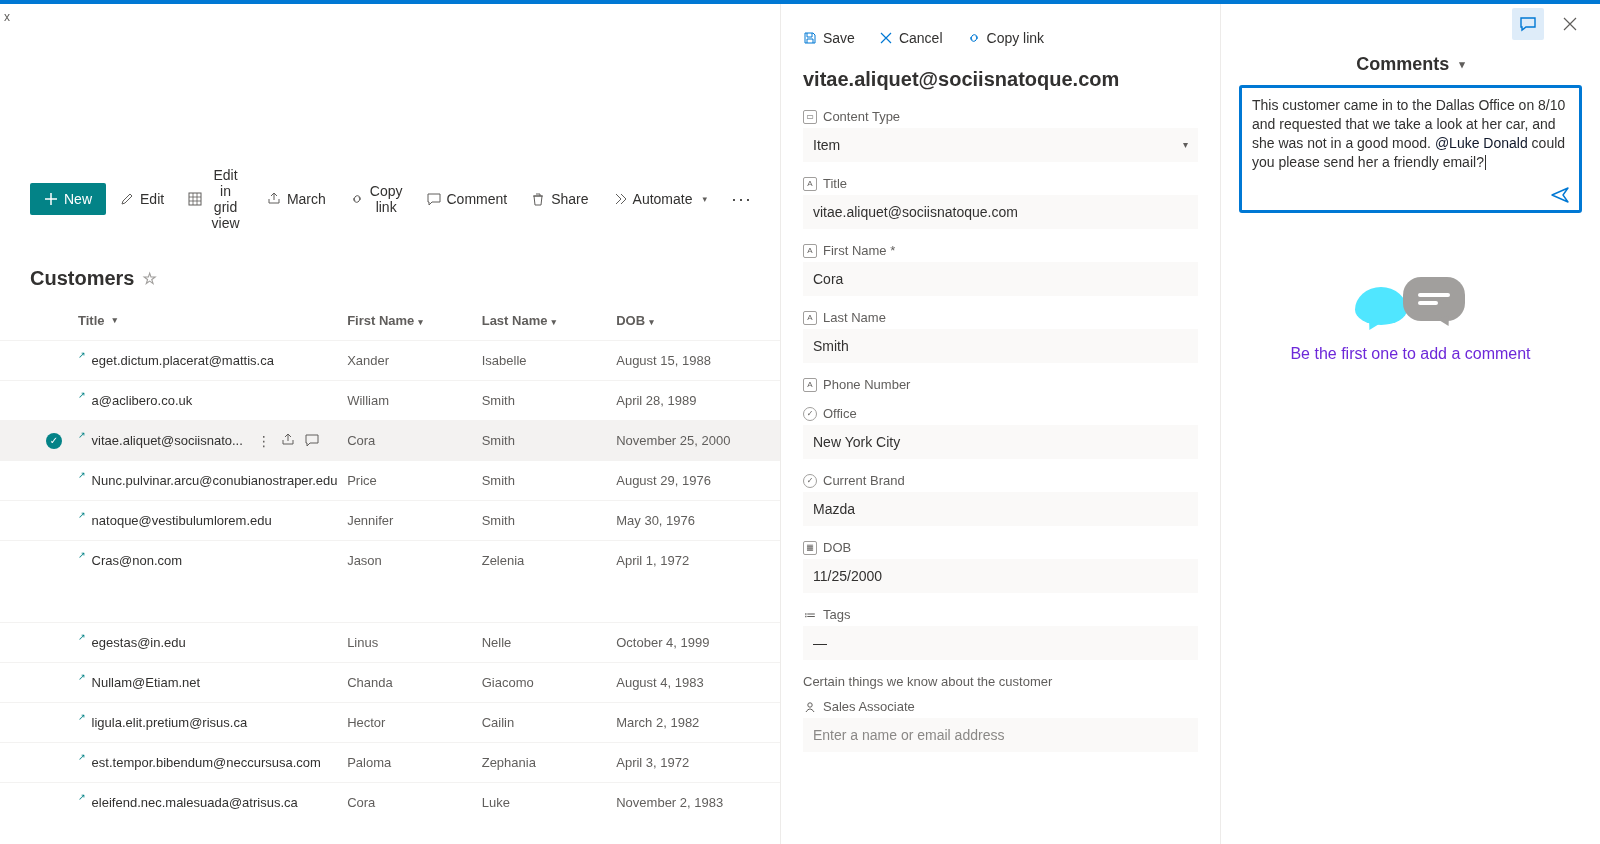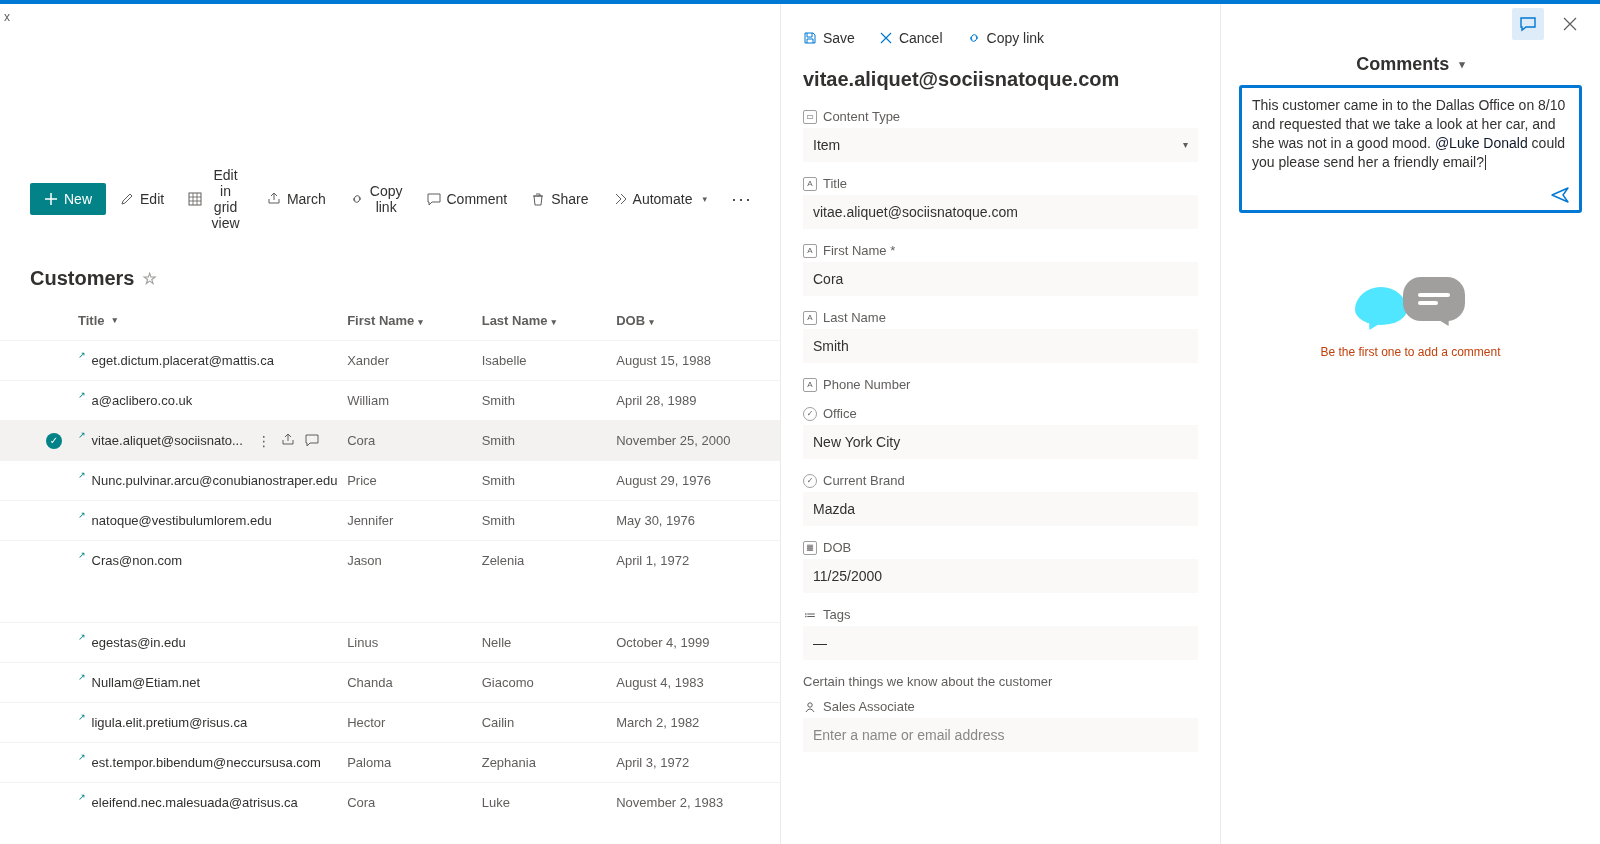--- a/index.html
+++ b/index.html
@@ -59,21 +59,21 @@
   .icon-btn { width:32px; height:32px; display:flex; align-items:center; justify-content:center; cursor:pointer; border:none; background:transparent; color:#605e5c; font-size:16px; }
   .icon-btn.active { background:#deecf9; color:#0078d4; border-radius:2px; }
   .comments-body { padding: 10px 18px; flex:1; display:flex; flex-direction:column;align-items:center; }
   .comments-header { display:flex; align-items:center; gap:6px; font-size:18px; font-weight:600; margin-bottom:10px; }
   .comment-box { border:3px solid #0078d4; border-radius:3px; padding:8px 10px 6px 10px; position:relative; background:#fff; }
   .comment-text { font-size:14px; line-height:1.35; color:#323130; }
   .mention { color:#0f172a; }
   .cursor { display:inline-block; width:1px; height:15px; background:#323130; vertical-align:middle; margin-left:1px; }
   .send-row { display:flex; justify-content:flex-end; margin-top:14px; }
   .send-ic { color:#0078d4; cursor:pointer; font-size:16px; }
-  .empty-state { flex:1; display:flex; flex-direction:column; align-items:center; justify-content:flex-start; margin-top:60px; color:#c2410c; font-size:12px; }
+  .empty-state { flex:1; display:flex; flex-direction:column; align-items:center; justify-content:flex-start; margin-top:60px; color:#6d28d9; font-size:16px; }
   .empty-art { position:relative; width:110px; height:60px; margin-bottom:12px; }
   .bubble1 { position:absolute; left:0; top:14px; width:52px; height:38px; background:#50e6ff; border-radius:50% 50% 50% 50% / 60% 60% 40% 40%; }
   .bubble1::after { content:""; position:absolute; bottom:-6px; left:12px; width:0;height:0; border-left:4px solid transparent; border-right:8px solid transparent; border-top:10px solid #50e6ff; transform:rotate(20deg);}
   .bubble2 { position:absolute; right:0; top:4px; width:62px; height:44px; background:#a19f9d; border-radius:18px; display:flex; align-items:center; justify-content:center; gap:4px;}
   .bubble2::after { content:""; position:absolute; bottom:-6px; right:14px; width:0;height:0; border-left:8px solid transparent; border-right:4px solid transparent; border-top:10px solid #a19f9d; transform:rotate(-20deg);}
   .bubble2 .line { width:32px; height:4px; background:#fff; border-radius:2px;}
   .bubble2 .line.short{ width:20px;}
   .bubble2 .lines{display:flex;flex-direction:column;gap:4px;}
 
   svg { display:block; }

